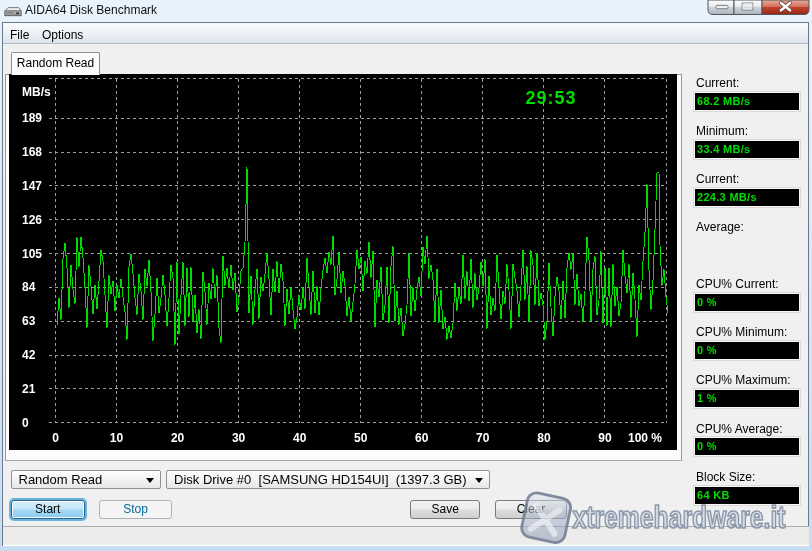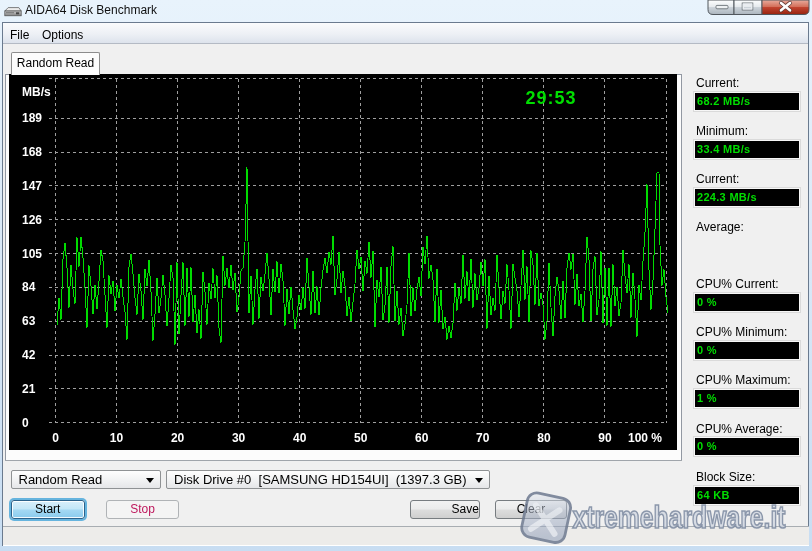--- a/index.html
+++ b/index.html
@@ -12,22 +12,22 @@
 #ctrlzone { position:absolute; left:4.5px; top:459.5px; width:677px; height:66px; background:#F0F0F0; border-top:1px solid #A0A5AB; z-index:2; }
 #chart { position:absolute; left:9px; top:74px; z-index:3; }
 .g { stroke:#9E9E9E; stroke-width:1; stroke-dasharray:3 3; fill:none; shape-rendering:crispEdges; }
 .wl { fill:#FFFFFF; font-size:12px; font-weight:bold; font-family:"Liberation Sans",sans-serif; }
 .rl { position:absolute; left:696px; font-size:12px; color:#000; z-index:4; }
 .vbox { position:absolute; left:694px; width:106px; height:19px; background:#000; border:1.5px solid #F7F7F7; box-shadow:0 0 0 1px #DADADA; color:#00DE00; font-size:11px; font-weight:bold; letter-spacing:0.3px; line-height:16px; padding-left:2px; z-index:4; }
 .combo { position:absolute; top:470px; height:19px; background:linear-gradient(#FEFEFE,#F0F1F2 60%,#E5E6E8); border:1px solid #8F9294; border-radius:2px; font-size:13px; line-height:17.5px; padding-left:7px; color:#000; z-index:4; white-space:nowrap; overflow:hidden; }
 .arrow { position:absolute; right:6px; top:7px; width:0; height:0; border-left:4.5px solid transparent; border-right:4.5px solid transparent; border-top:5px solid #000; }
 .btn { position:absolute; top:499.5px; height:19px; font-size:12px; text-align:center; line-height:17px; border-radius:3px; z-index:4; color:#000; }
 #bstart { left:11px; width:73.5px; background:linear-gradient(#D9EFFB,#C4E7F8 45%,#A3D8F3 55%,#8ACBEE); border:1px solid #2C628B; box-shadow:0 0 0 2px #66B4DE, inset 0 0 0 1px rgba(255,255,255,.9); }
-#bstop { left:106px; width:73px; background:#F4F4F4; border:1px solid #B0B3B6; color:#be185d; }
-#bsave { left:410.4px; width:69.5px; background:linear-gradient(#F2F2F2,#EBEBEB 48%,#DDDDDD 52%,#CFCFCF); border:1px solid #777C80;text-align:right; }
+#bstop { left:99px; width:73px; background:#F4F4F4; border:1px solid #B0B3B6; color:#0369a1; }
+#bsave { left:410.4px; width:69.5px; background:linear-gradient(#F2F2F2,#EBEBEB 48%,#DDDDDD 52%,#CFCFCF); border:1px solid #777C80; }
 #bclear { left:495px; width:72px; background:linear-gradient(#F2F2F2,#EBEBEB 48%,#DDDDDD 52%,#CFCFCF); border:1px solid #777C80; }
 #statusbar { position:absolute; left:3px; top:526px; width:806px; height:20px; background:#EDECEA; border-top:1px solid #A8ADB2; border-bottom:1px solid #FFF; z-index:4; }
 </style></head>
 <body>
 <div id="win">
   <div id="client"></div>
   <svg style="position:absolute;left:3px;top:4px;z-index:6" width="19" height="14" viewBox="0 0 19 14">
     <defs>
         <linearGradient id="ic" x1="0" y1="0" x2="0" y2="1">
           <stop offset="0" stop-color="#C9C9C9"></stop>

